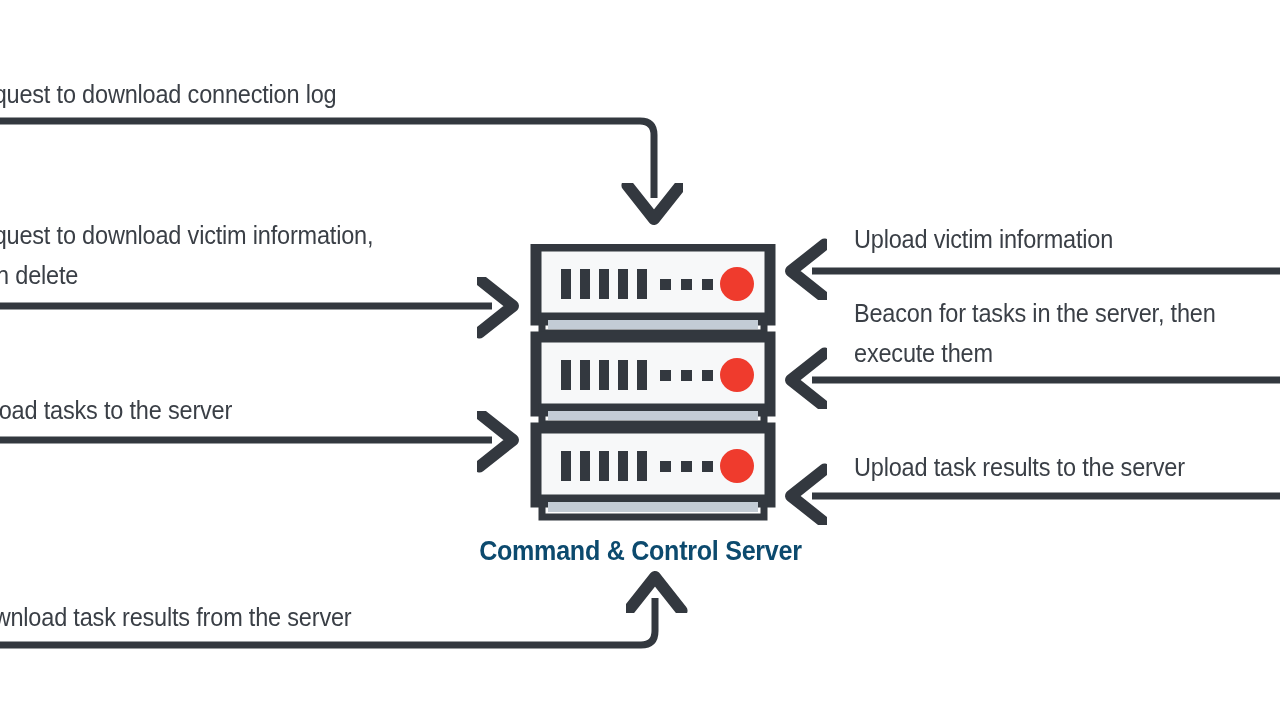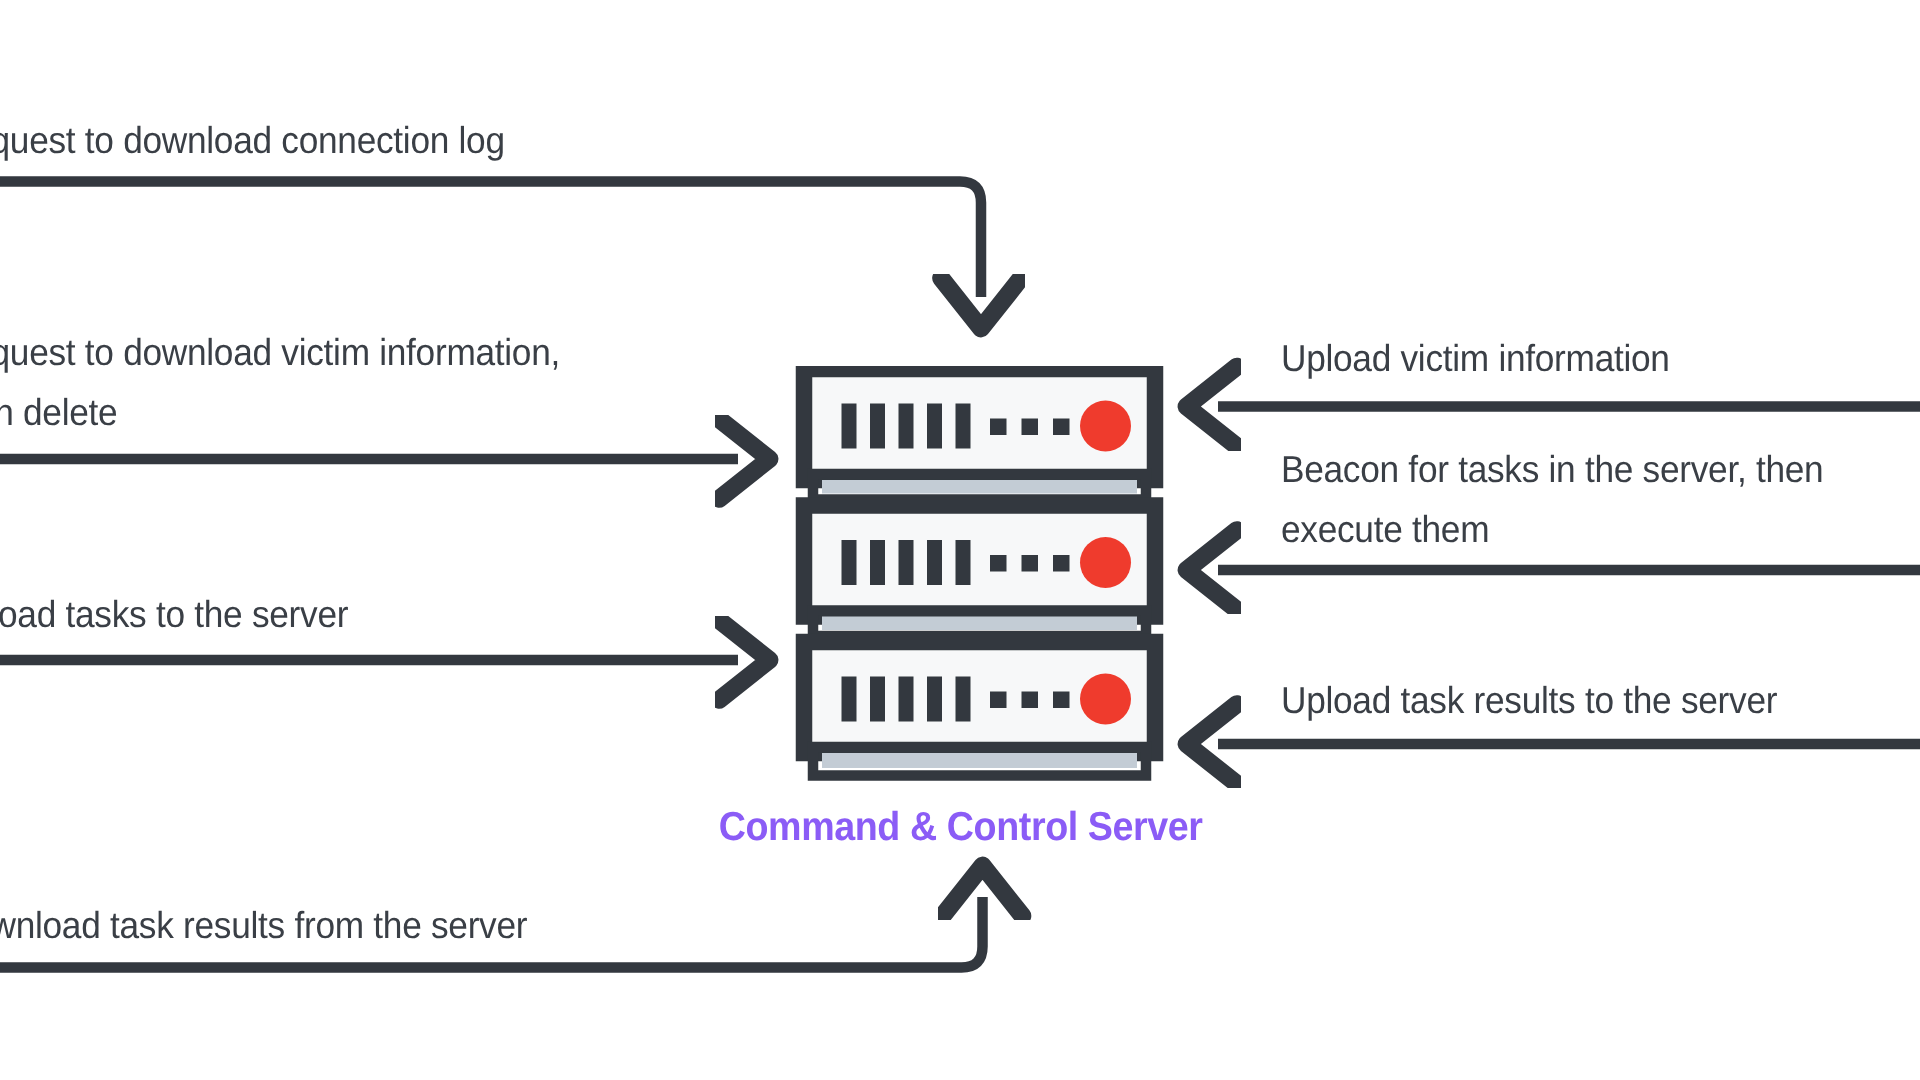--- a/index.html
+++ b/index.html
@@ -53,21 +53,21 @@
   .label-r2 { left: 854px;  top: 293px; }
   .label-r3 { left: 854px;  top: 447px; }
 
   
   .server-caption {
     position: absolute;
     left: 0;
     top: 536px;
     width: 1280px;
     text-align: center;
-    color: #8b5cf6;
+    color: #0c4a6e;
     font-family: "Liberation Sans", "DejaVu Sans", sans-serif;
     font-size: 27px;
     font-weight: bold;
     letter-spacing: -0.3px;
   }
   .server-caption span {
     display: inline-block;
     transform: scaleX(0.93);
   }
 

